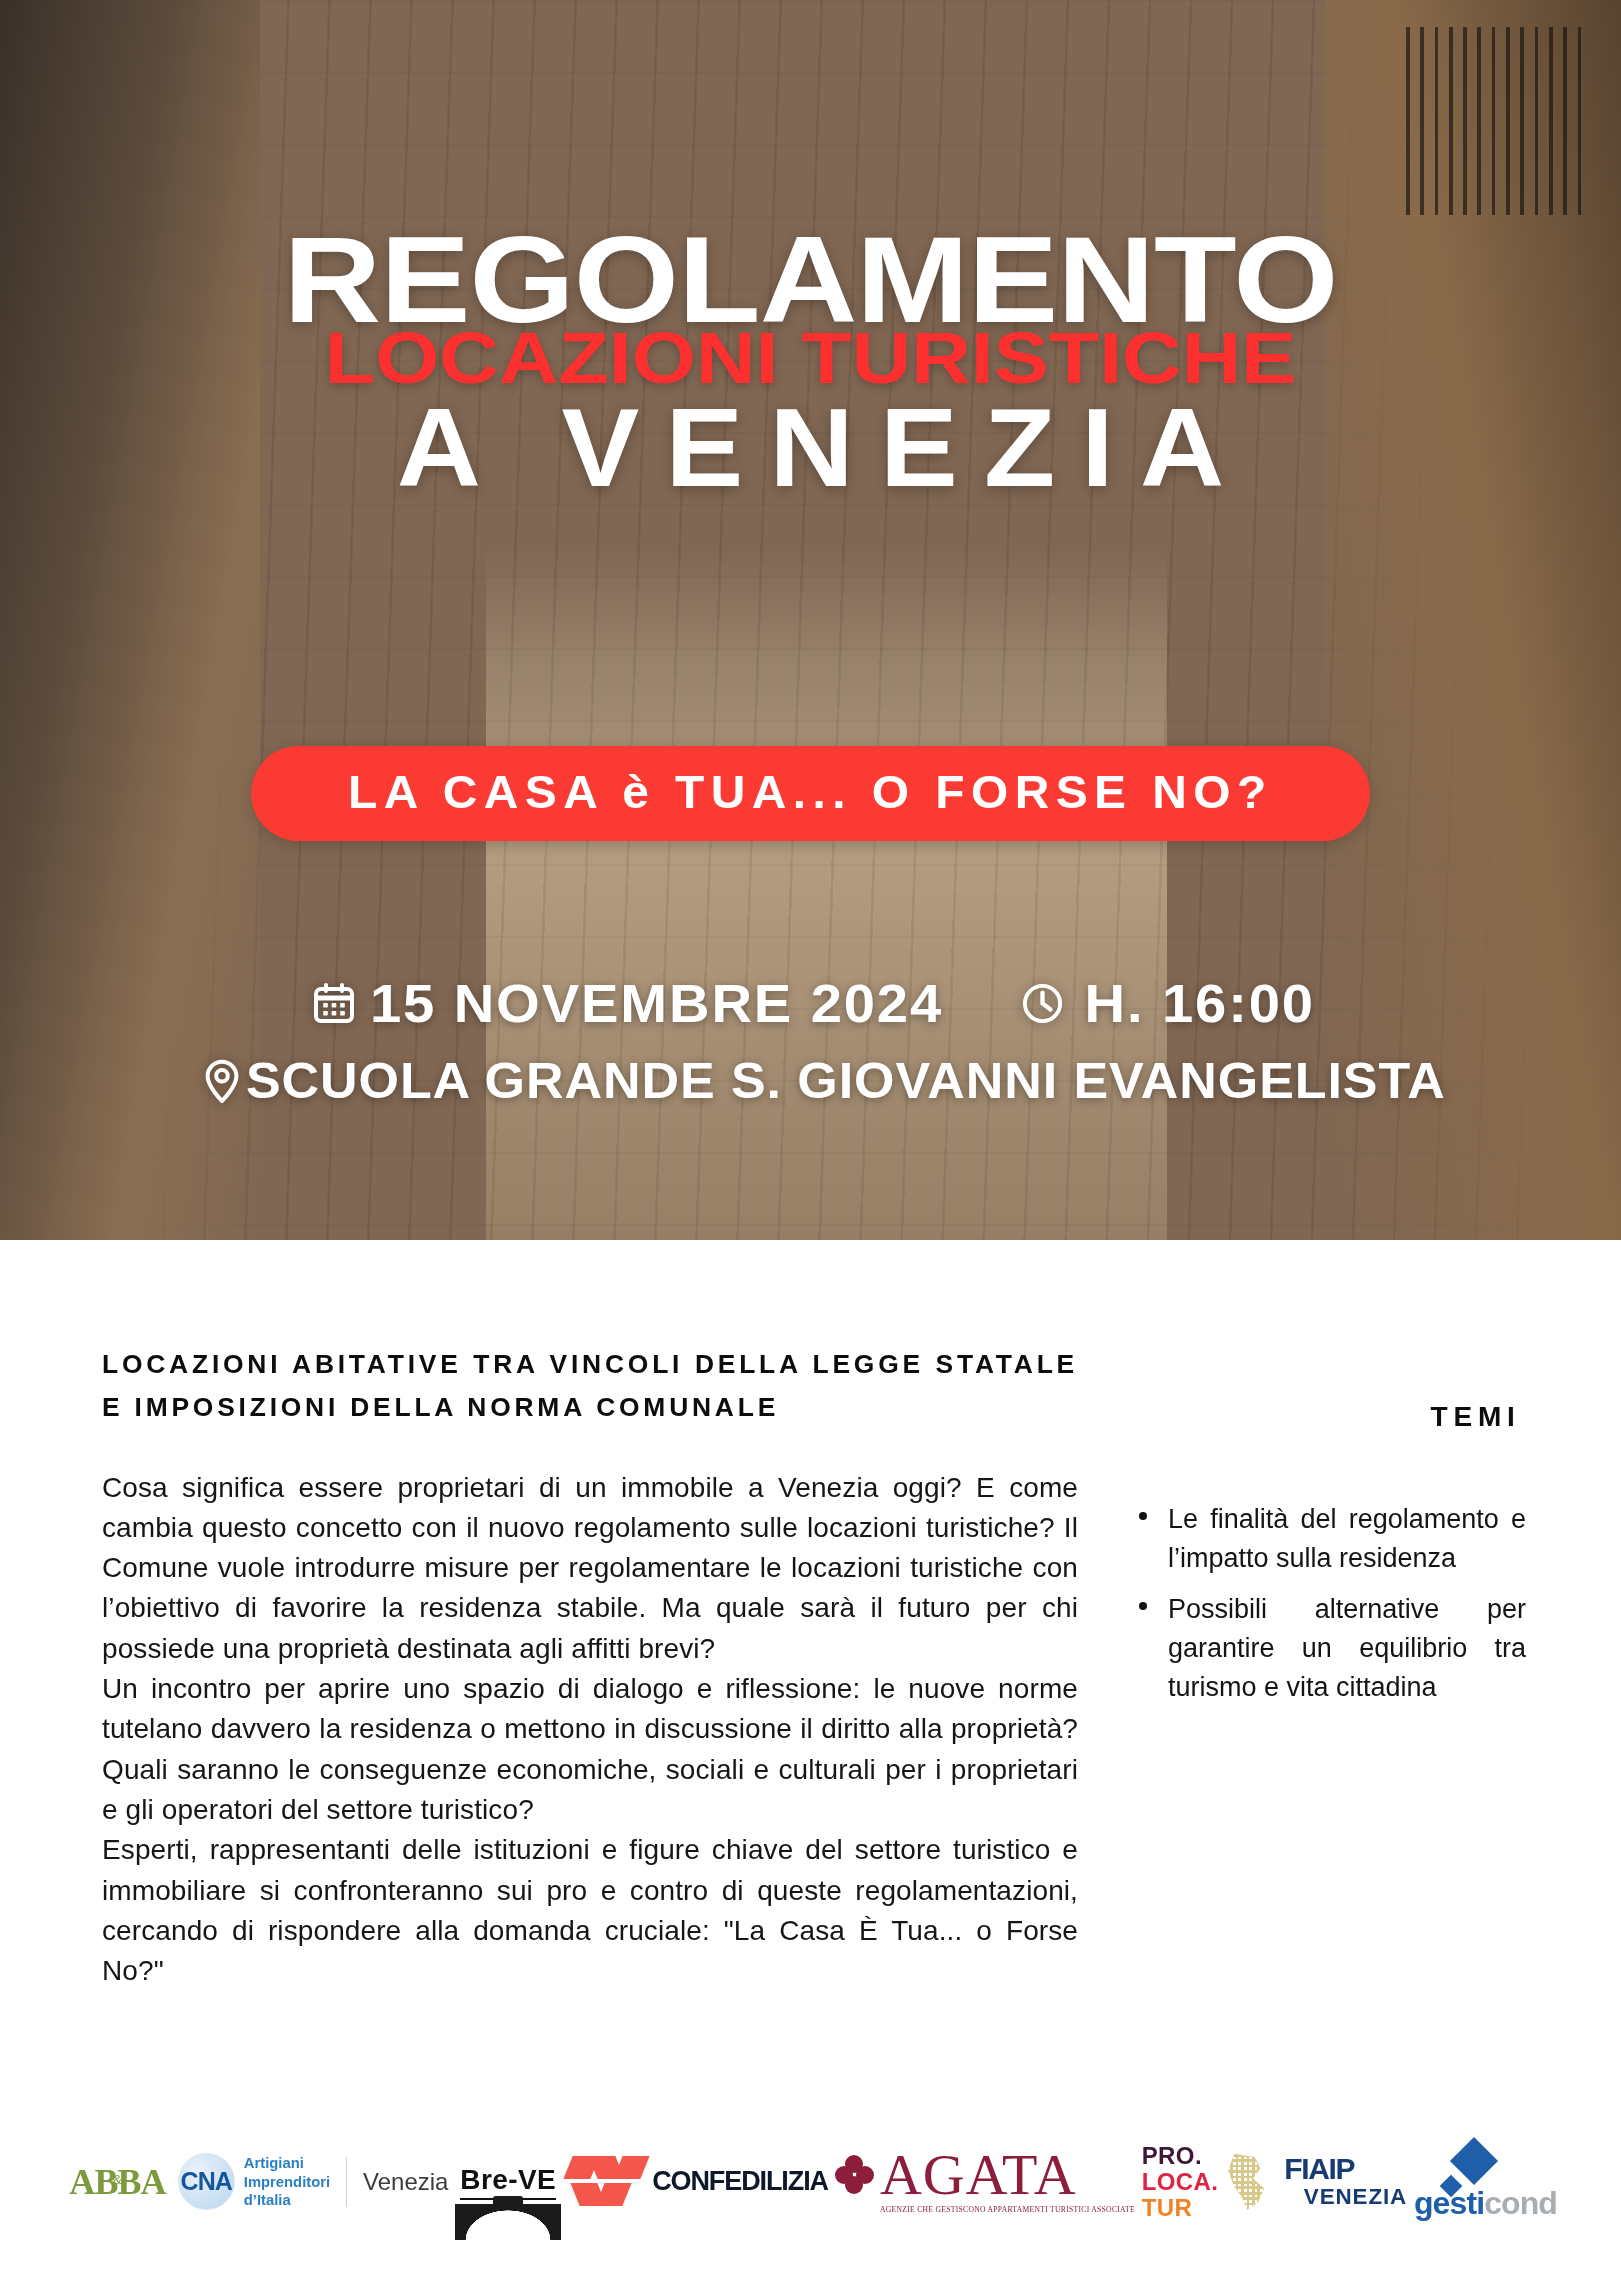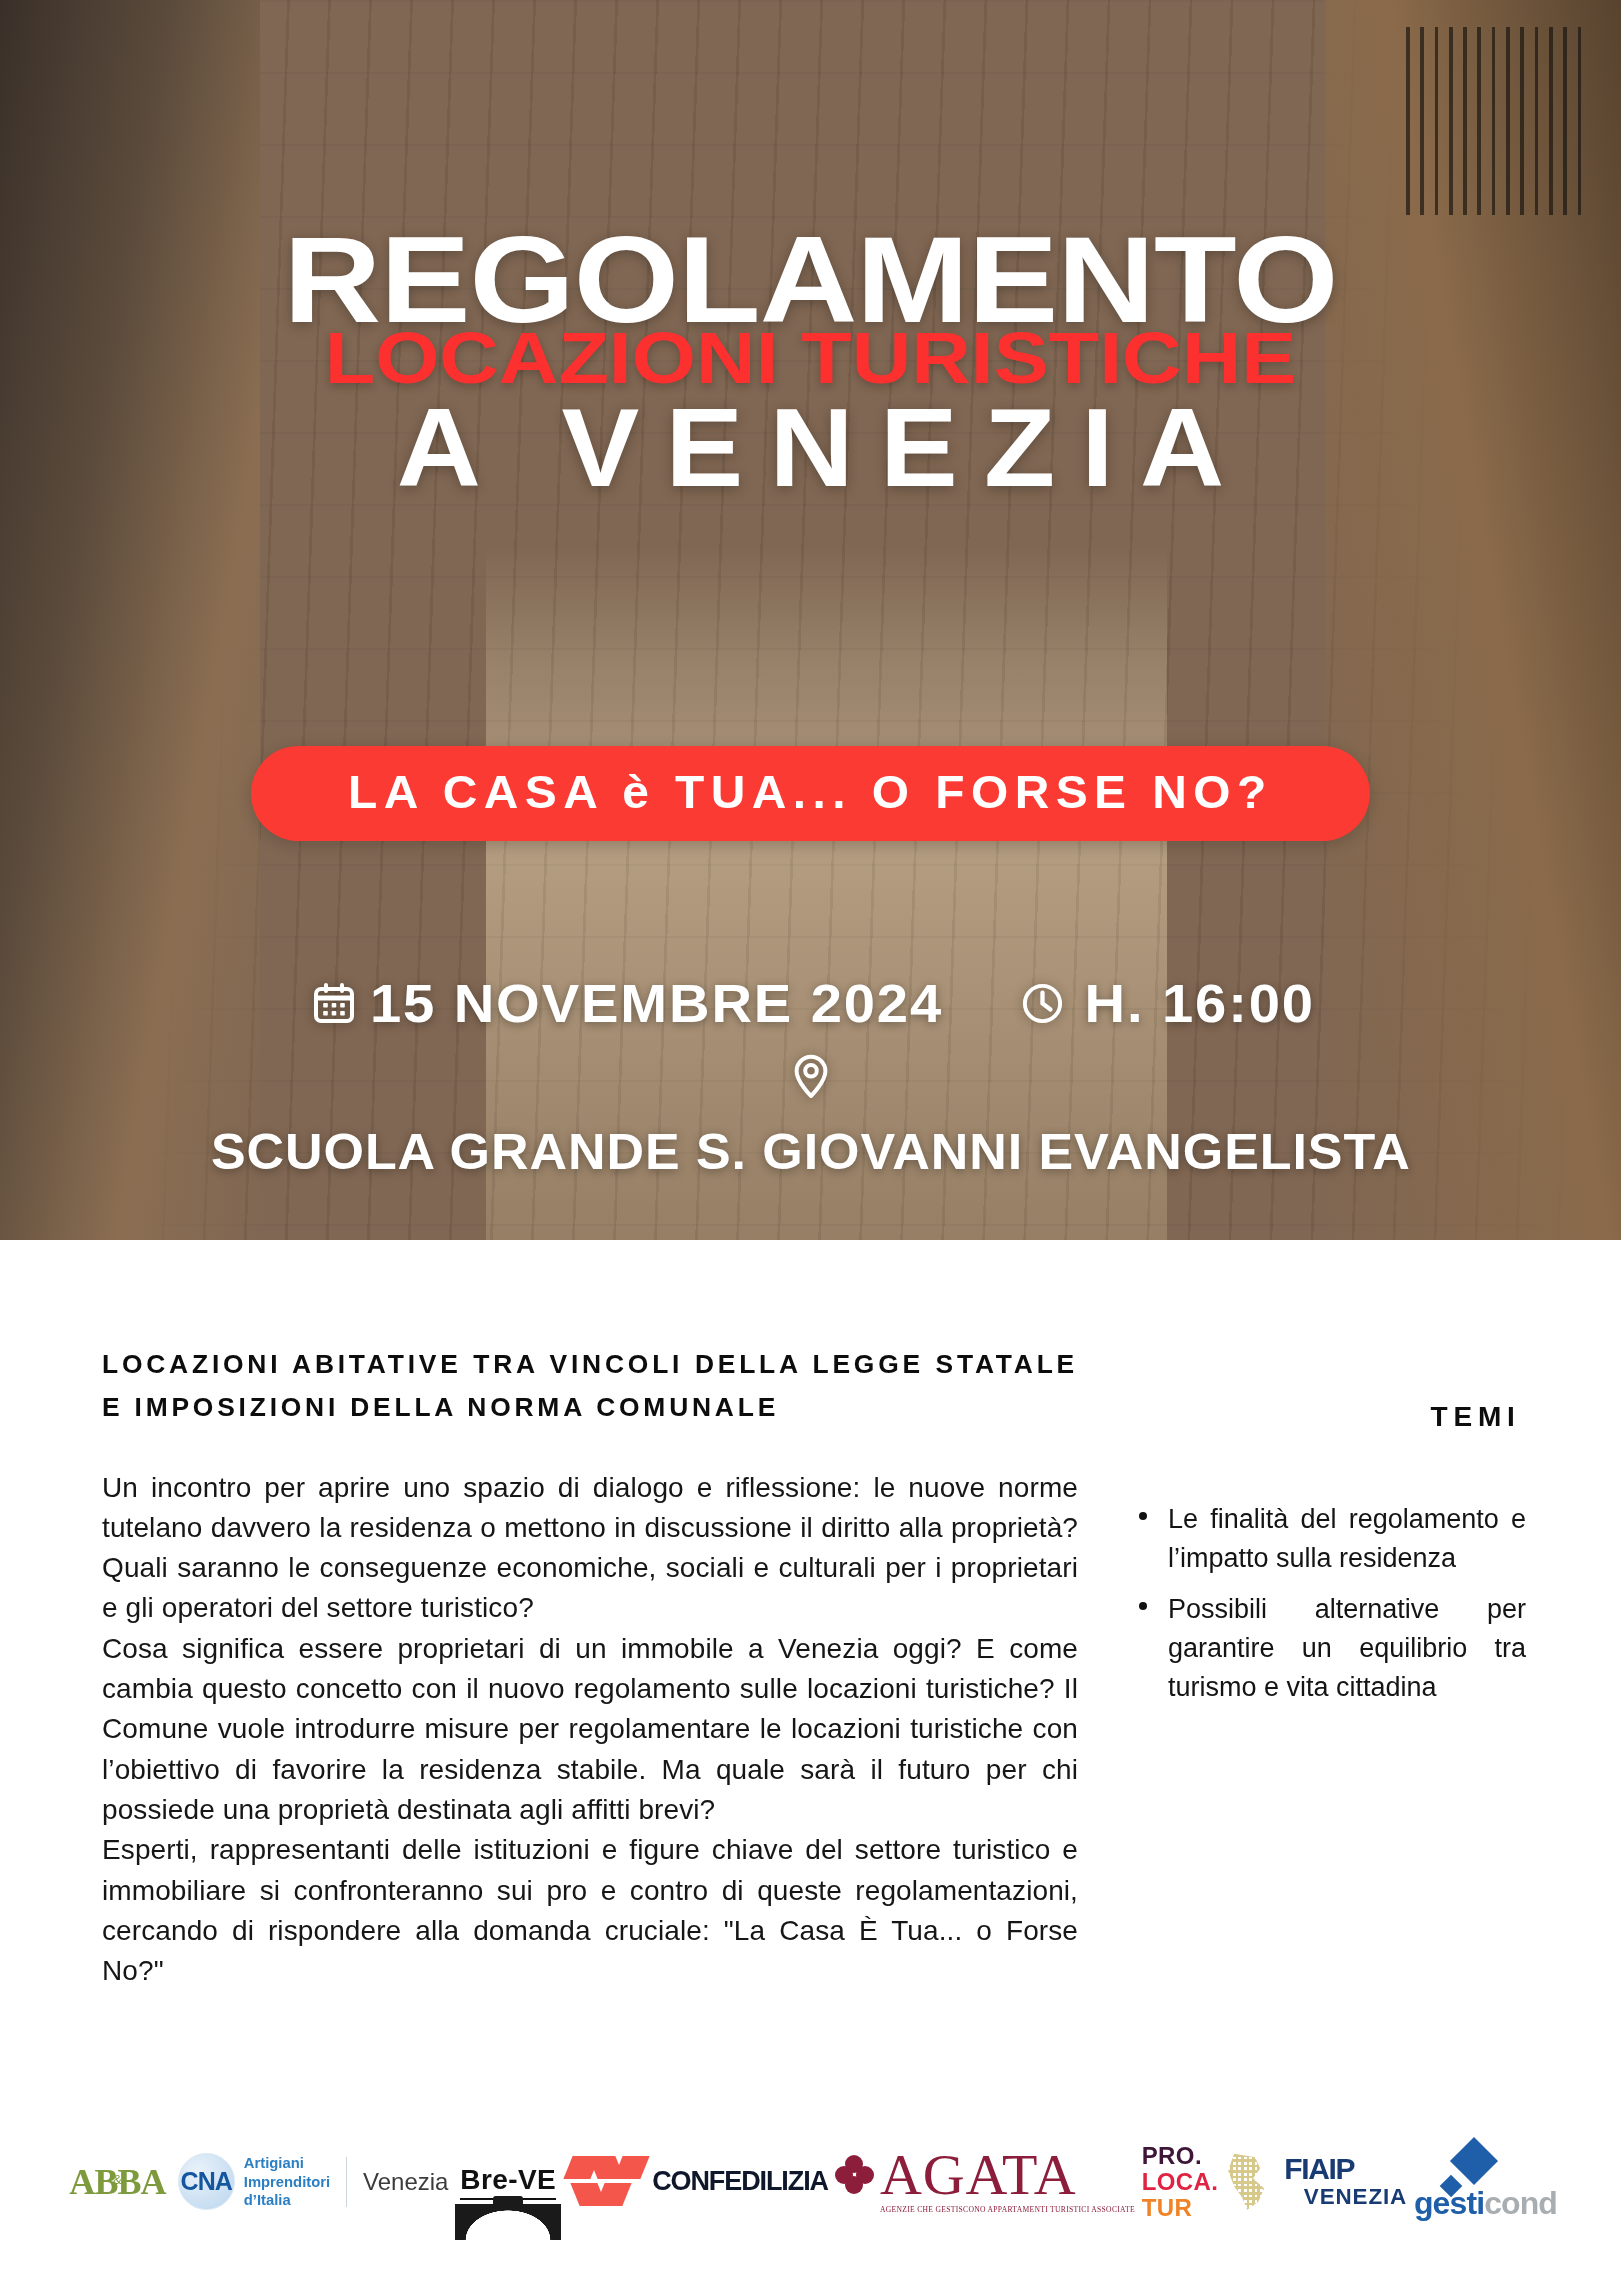--- a/index.html
+++ b/index.html
@@ -118,21 +118,21 @@
     font-size:47px;
     letter-spacing:6.3px;
     color:#ffffff;
     transform:scaleX(1.02);
     display:inline-block;
   }
 
   
   .info{ position:absolute; left:0; right:0; top:972px; }
   .info-row{ display:flex; align-items:center; justify-content:center; gap:23px; }
-  .info-row.r2{ margin-top:18px;flex-direction:column; }
+  .info-row.r2{ margin-top:18px; }
   .info-text{
     font-family:"Liberation Sans Narrow","Liberation Sans",sans-serif;
     font-weight:700;
     font-size:54px;
     letter-spacing:1.8px;
     color:#ffffff;
     transform:scaleX(1.04);
     display:inline-block;
     text-shadow:0 1.8px 9px rgba(0,0,0,.35);
     white-space:nowrap;
@@ -368,22 +368,22 @@
   </div>
 </div>
 
 <div class="body-area">
 
   <div class="cols">
 
     <div class="col-main">
       <div class="kicker">LOCAZIONI ABITATIVE TRA VINCOLI DELLA LEGGE STATALE E IMPOSIZIONI DELLA NORMA COMUNALE</div>
       <div class="para">
+        <p>Cosa significa essere proprietari di un immobile a Venezia oggi? E come cambia questo concetto con il nuovo regolamento sulle locazioni turistiche? Il Comune vuole introdurre misure per regolamentare le locazioni turistiche con l’obiettivo di favorire la residenza stabile. Ma quale sarà il futuro per chi possiede una proprietà destinata agli affitti brevi?</p>
         <p>Un incontro per aprire uno spazio di dialogo e riflessione: le nuove norme tutelano davvero la residenza o mettono in discussione il diritto alla proprietà? Quali saranno le conseguenze economiche, sociali e culturali per i proprietari e gli operatori del settore turistico?</p>
-        <p>Cosa significa essere proprietari di un immobile a Venezia oggi? E come cambia questo concetto con il nuovo regolamento sulle locazioni turistiche? Il Comune vuole introdurre misure per regolamentare le locazioni turistiche con l’obiettivo di favorire la residenza stabile. Ma quale sarà il futuro per chi possiede una proprietà destinata agli affitti brevi?</p>
         <p>Esperti, rappresentanti delle istituzioni e figure chiave del settore turistico e immobiliare si confronteranno sui pro e contro di queste regolamentazioni, cercando di rispondere alla domanda cruciale: "La Casa È Tua... o Forse No?"</p>
       </div>
     </div>
 
     <div class="col-side">
       <div class="side-title">
         <div>TEMI</div>
       </div>
       <ul class="side-list">
         <li><span class="dot"></span><span>Le finalità del regolamento e l’impatto sulla residenza</span></li>

